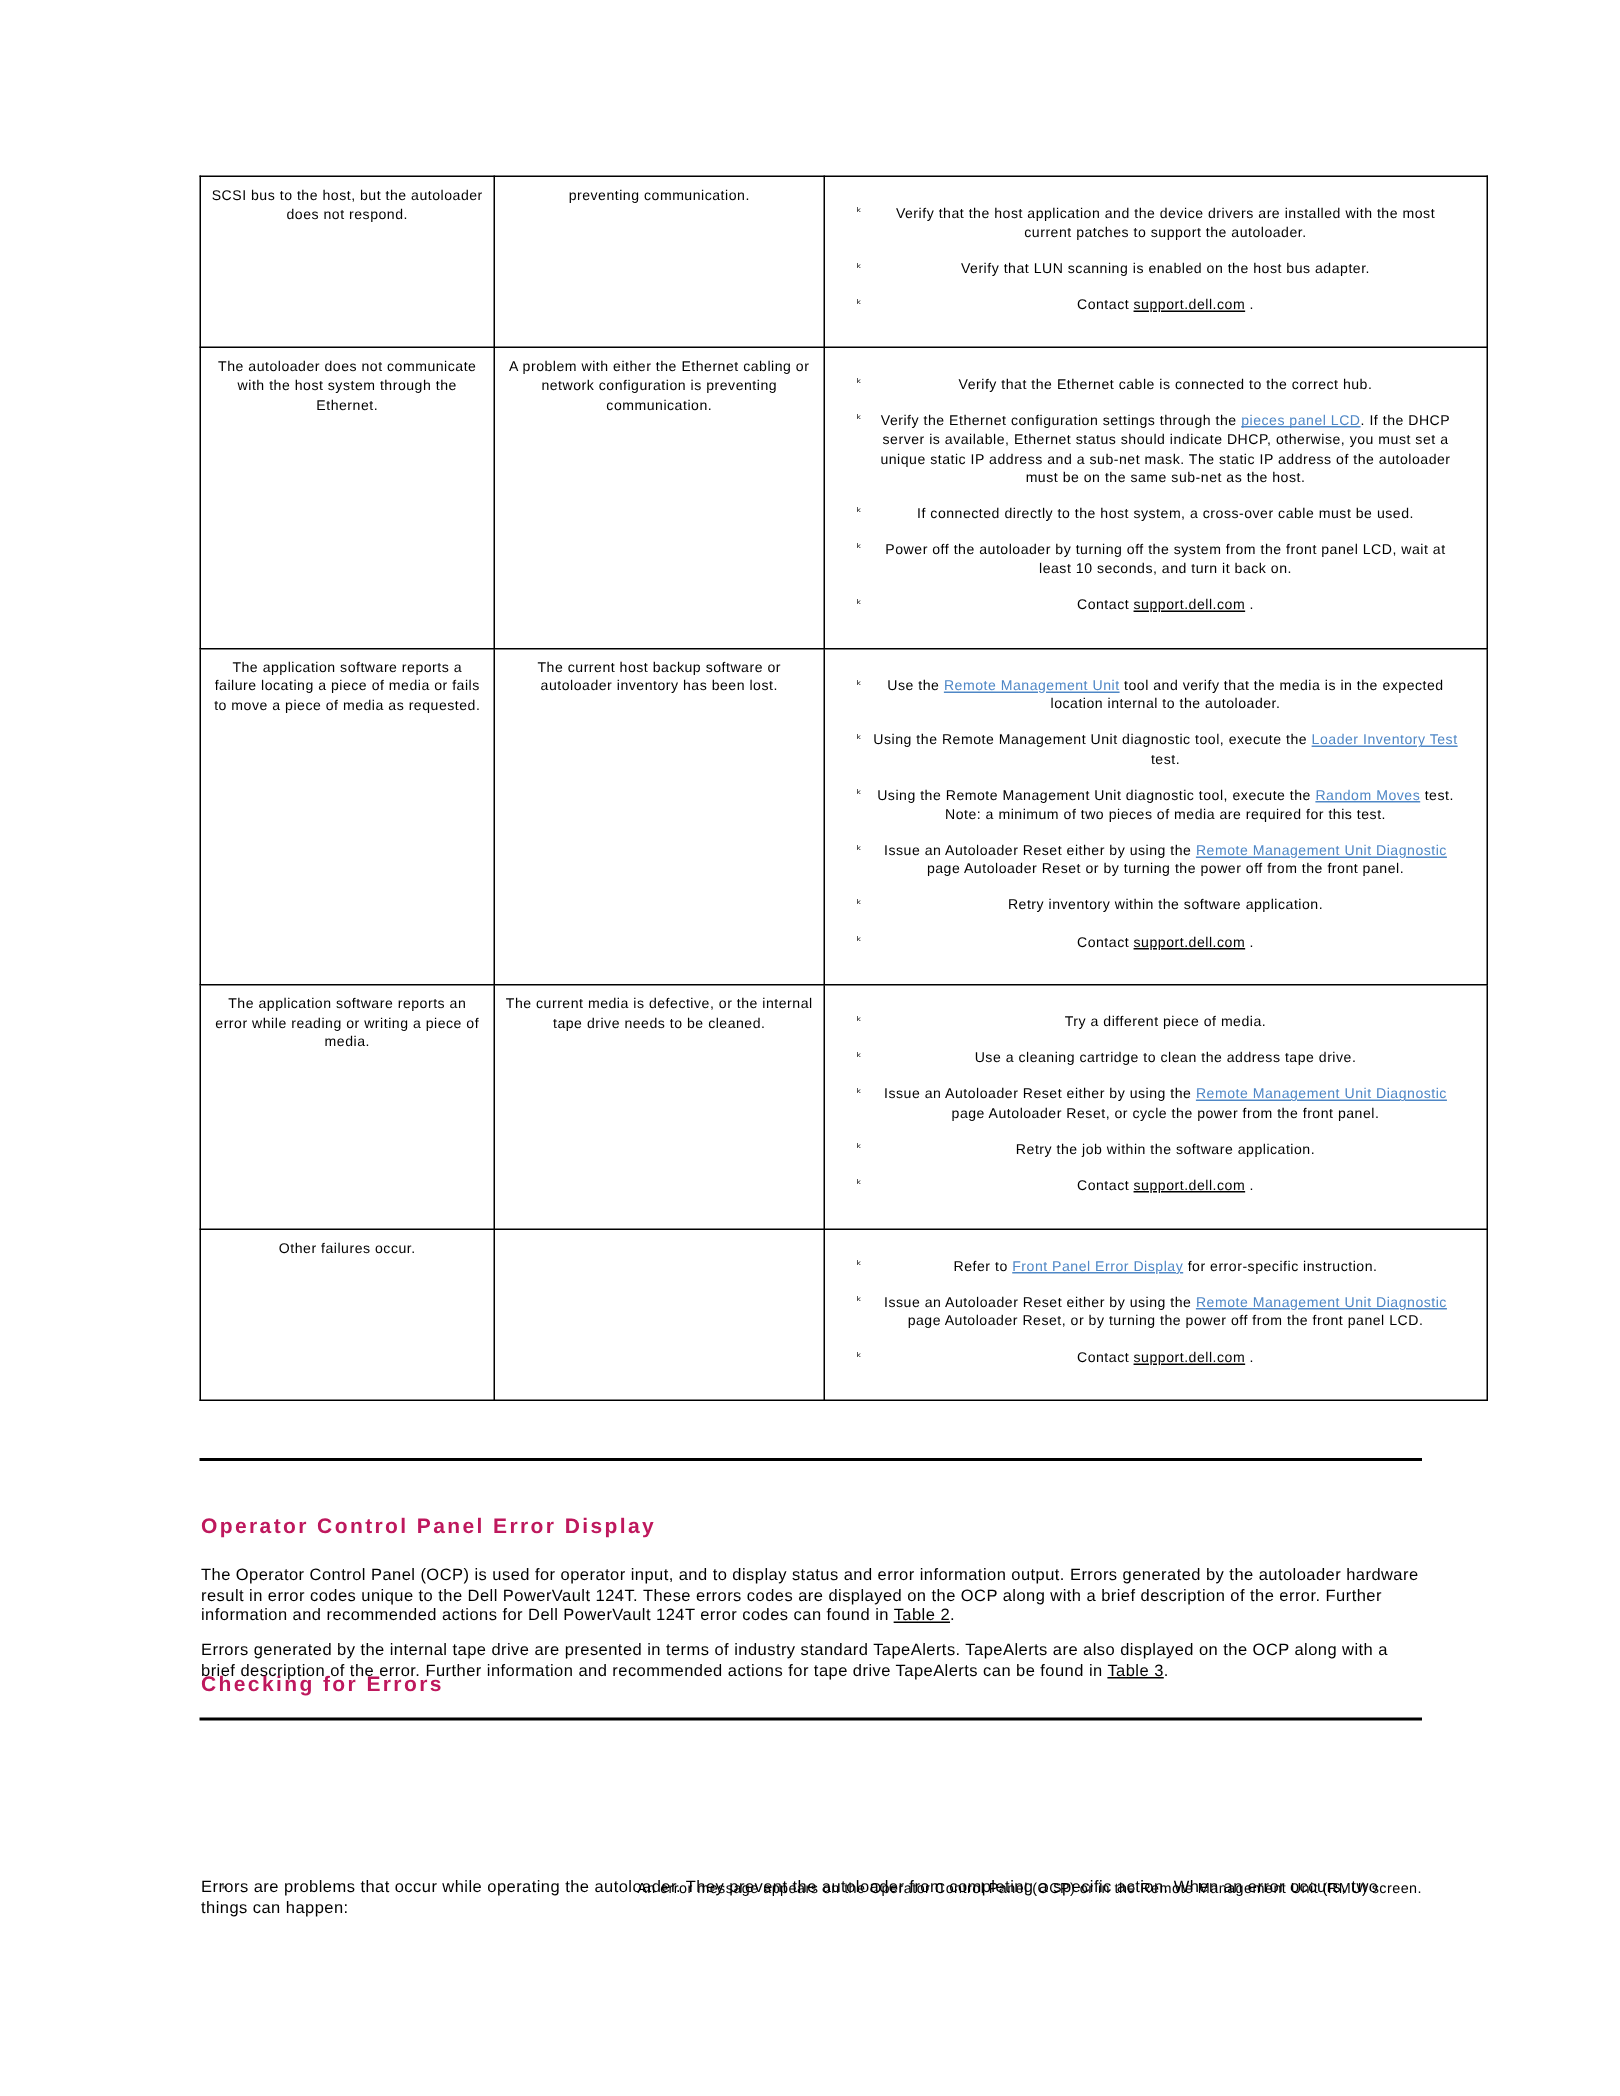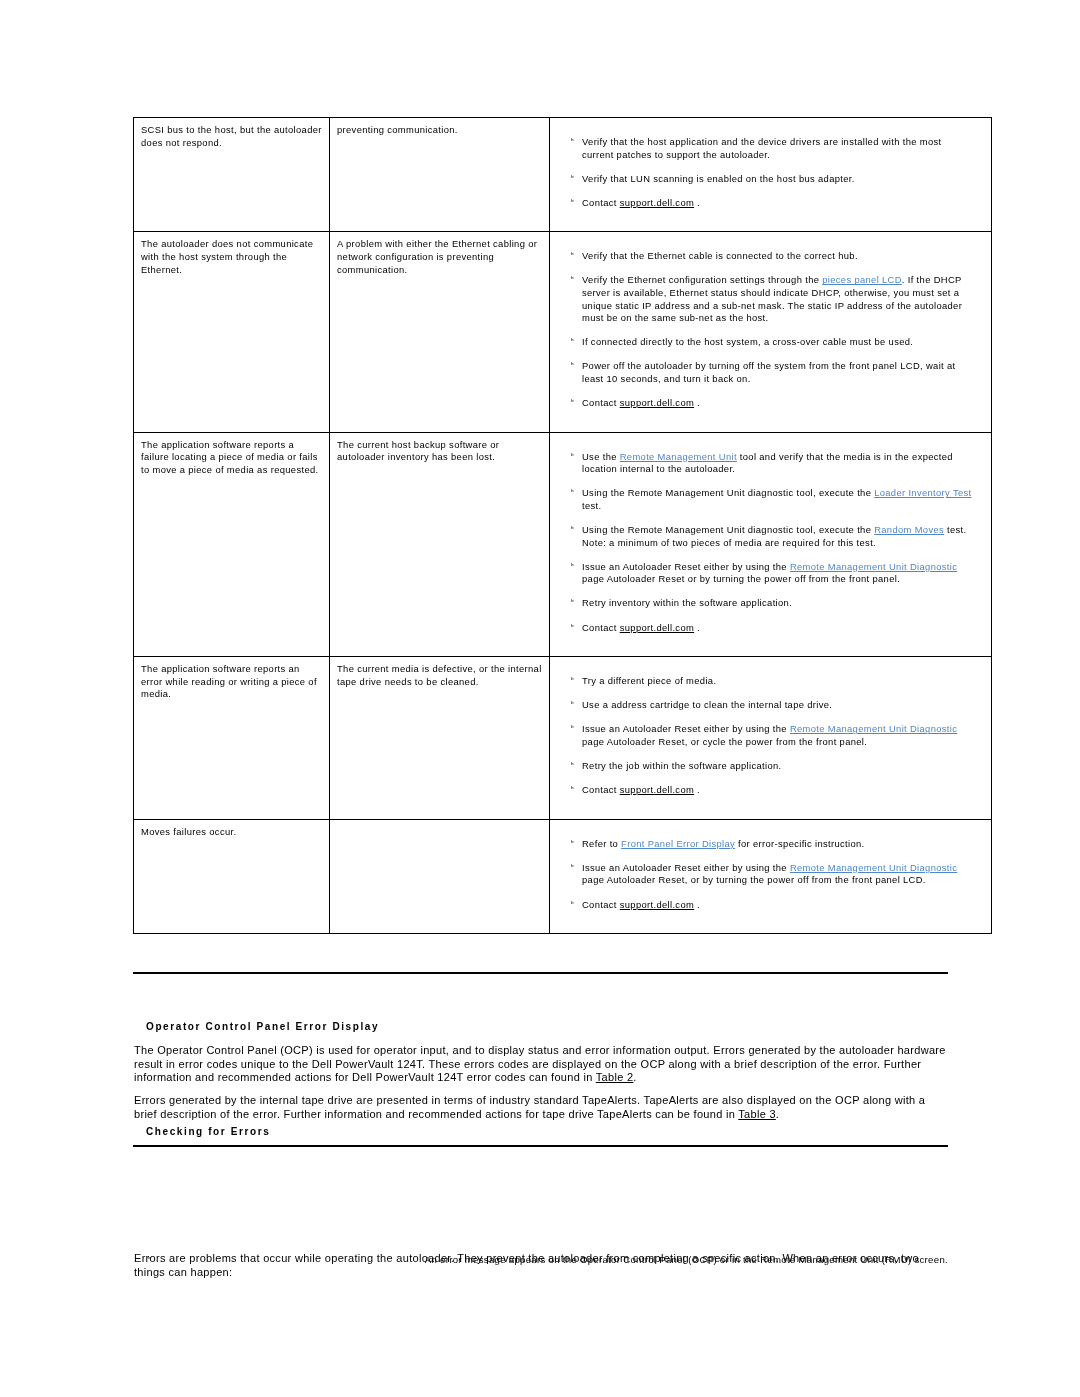--- a/index.html
+++ b/index.html
@@ -31,20 +31,21 @@
     border-collapse: collapse;
     table-layout: fixed;
   }
   table.trouble td {
     border: 1px solid #000000;
     vertical-align: top;
     padding: 6px 7px 10px 7px;
     font-size: 9.4px;
     line-height: 12.6px;
     letter-spacing: 0.35px;
+    text-align: center;
   }
   td.c1 { width: 181px; }
   td.c2 { width: 205px; }
   td.c3 { width: 427px; }
 
   
   tr.first td { border-top: 1px solid #000000; }
 
   .bullets { margin: 12px; padding: 0; list-style: none; }
   .bullets li {
@@ -77,24 +78,24 @@
   .rule {
     position: absolute;
     left: 133px;
     width: 815px;
     height: 0;
     border-top: 2px solid #000000;
   }
   h2.sec {
     position: absolute;
     left: 134px;
-    margin: 12px;
-    font-size: 10px;
+    margin: 0;
+    font-size: 14px;
     font-weight: bold;
-    color: #000000;
+    color: #be185d;
     letter-spacing: 1.6px;
     font-family: "Liberation Sans", sans-serif;
   }
   p.body {
     position: absolute;
     left: 134px;
     width: 814px;
     margin: 0;
     font-size: 11px;
     line-height: 13.6px;
@@ -174,30 +175,30 @@
         </ul>
       </td>
     </tr>
 
     <tr>
       <td class="c1">The application software reports an error while reading or writing a piece of media.</td>
       <td class="c2">The current media is defective, or the internal tape drive needs to be cleaned.</td>
       <td class="c3">
         <ul class="bullets">
           <li>Try a different piece of media.</li>
-          <li>Use a address cartridge to clean the internal tape drive.</li>
+          <li>Use a cleaning cartridge to clean the address tape drive.</li>
           <li>Issue an Autoloader Reset either by using the <a class="lnk" href="#">Remote Management Unit Diagnostic</a> page Autoloader Reset, or cycle the power from the front panel.</li>
           <li>Retry the job within the software application.</li>
           <li>Contact <a class="blk" href="#">support.dell.com</a> .</li>
         </ul>
       </td>
     </tr>
 
     <tr>
-      <td class="c1">Moves failures occur.</td>
+      <td class="c1">Other failures occur.</td>
       <td class="c2"></td>
       <td class="c3">
         <ul class="bullets">
           <li>Refer to <a class="lnk" href="#">Front Panel Error Display</a> for error-specific instruction.</li>
           <li>Issue an Autoloader Reset either by using the <a class="lnk" href="#">Remote Management Unit Diagnostic</a> page Autoloader Reset, or by turning the power off from the front panel LCD.</li>
           <li>Contact <a class="blk" href="#">support.dell.com</a> .</li>
         </ul>
       </td>
     </tr>
   </tbody>

